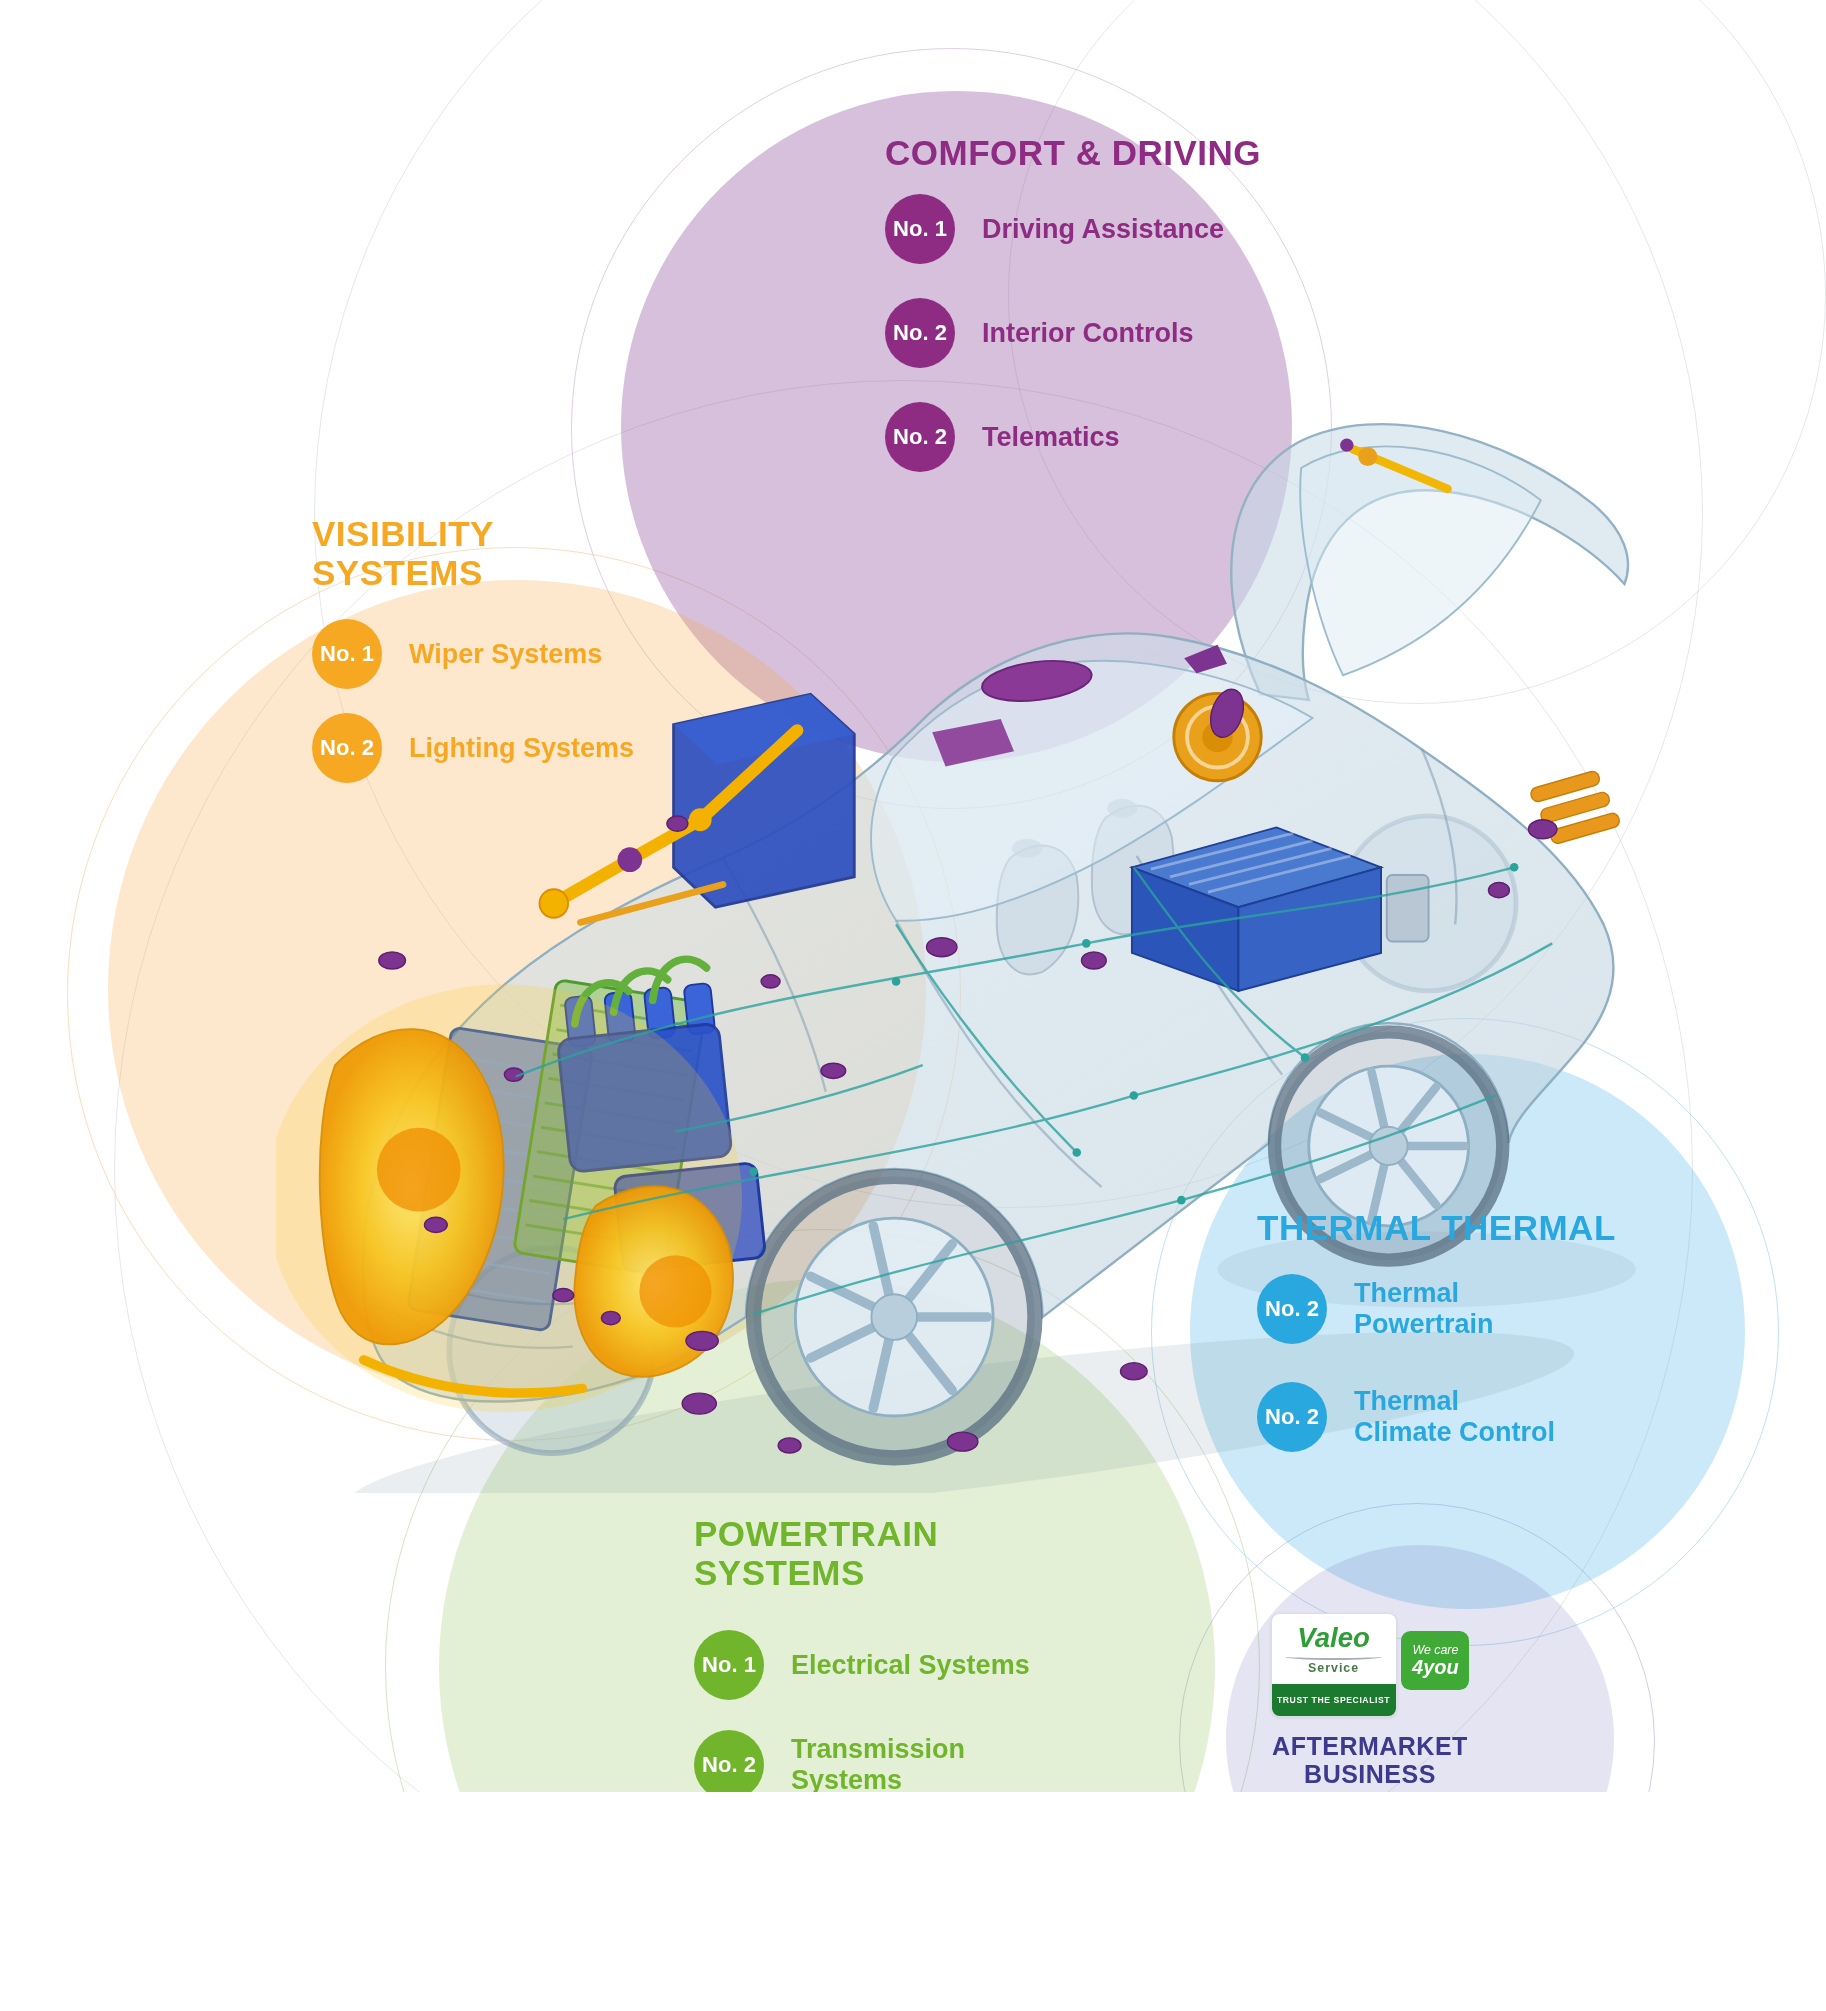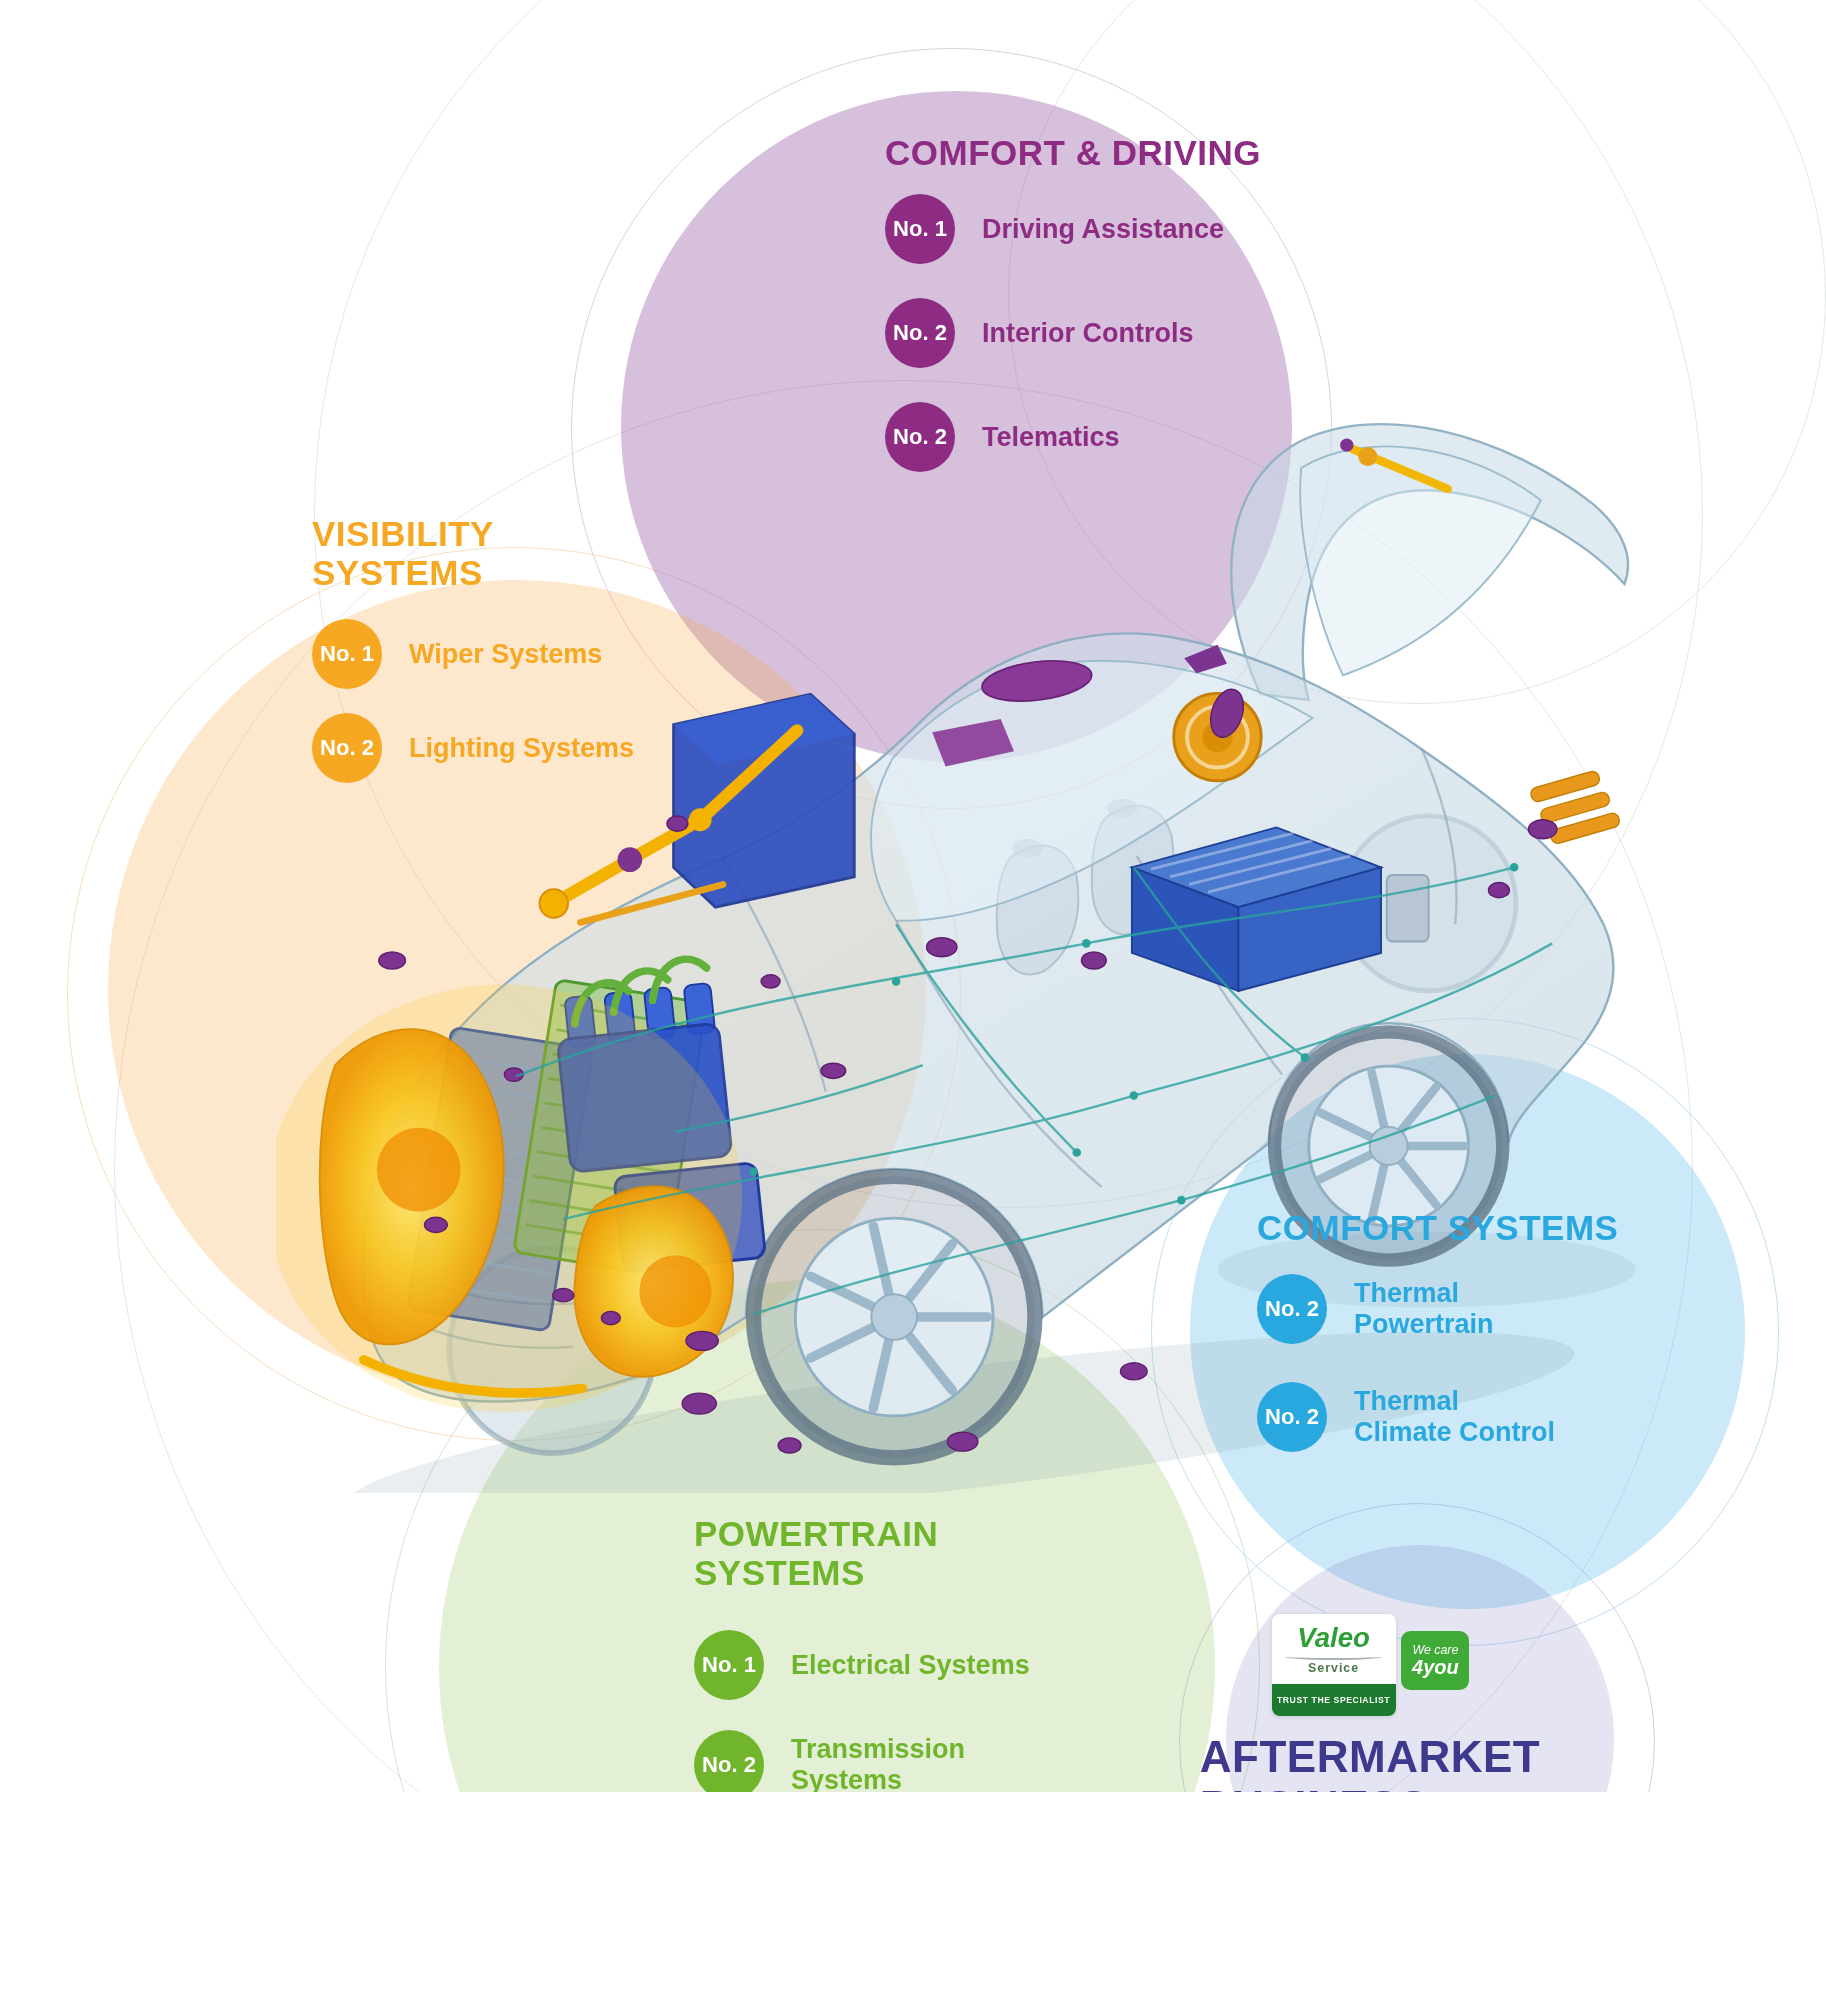--- a/index.html
+++ b/index.html
@@ -49,22 +49,22 @@
   .g-thermal .items .item:first-child { margin-top:27px; }
   .g-thermal .item + .item { margin-top:38px; }
 
   .g-powertrain { --c:#71b52c; left:694px;  top:1514px; }
   .g-powertrain .items .item:first-child { margin-top:38px; }
   .g-powertrain .item + .item { margin-top:29.5px; }
 
   
   .aftermarket { position:absolute; left:1218px; top:1613px; width:304px;
                  display:flex; flex-direction:column; align-items:center; }
-  .am-title { margin-top:15px; font-weight:bold; font-size:44px; line-height:1.14;
-              letter-spacing:0.5px; color:#3d3a8d; text-align:left; }
+  .am-title { margin-top:15px; font-weight:bold; font-size:25px; line-height:1.14;
+              letter-spacing:0.5px; color:#3d3a8d; text-align:center; }
   .valeo-logo { display:flex; align-items:flex-start; }
   .vl-left { width:126px; background:#ffffff; border:1px solid #d9dde4; border-radius:8.6px;
              overflow:hidden; box-shadow:0 1px 2.9px rgba(60,60,90,0.12); }
   .vl-brand { height:38px; display:flex; align-items:flex-end; justify-content:center;
               color:#2e9e36; font-style:italic; font-weight:bold; font-size:27.6px; line-height:1; padding-top:4.8px; }
   .vl-swoosh { width:78%; height:6.7px; margin:1px auto 0 auto; border-bottom:2.9px solid #a9afb6;
                border-radius:0 0 50% 50%; }
   .vl-service { text-align:center; font-size:12.4px; font-weight:bold; color:#4a7a4a;
                 letter-spacing:1px; padding:1px 0 9px 0; }
   .vl-banner { background:#1c7a2e; color:#ffffff; font-size:8.6px; font-weight:bold;
@@ -308,21 +308,21 @@
         <span class="ilabel">
           <span class="lline">Lighting Systems</span>
           <span class="lline"></span>
         </span>
       </div>
     </div>
   </section>
 
   <section class="group g-thermal">
     <h2 class="gtitle">
-      <span class="tline">COMFORT SYSTEMS</span>
+      <span class="tline">THERMAL THERMAL</span>
       <span class="tline"></span>
     </h2>
     <div class="items">
       <div class="item">
         <span class="badge">No. 2</span>
         <span class="ilabel">
           <span class="lline">Thermal</span>
           <span class="lline">Powertrain</span>
         </span>
       </div>

